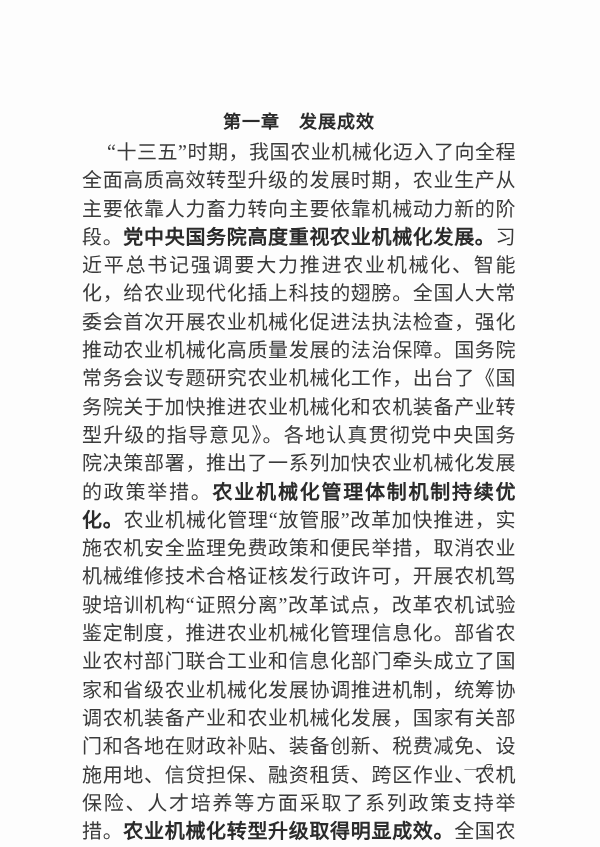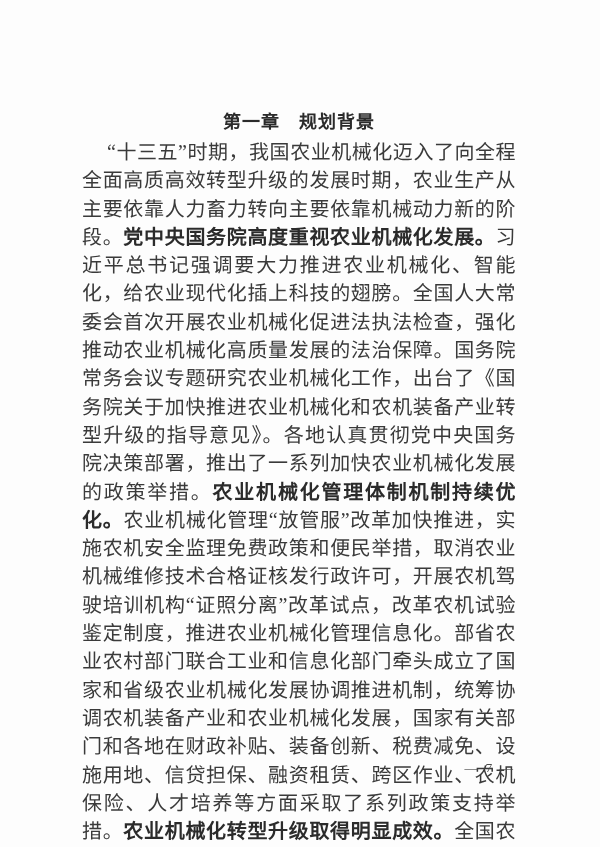--- a/index.html
+++ b/index.html
@@ -72,17 +72,17 @@
     font-size: 13.5px;
     letter-spacing: 2px;
     color: #4a4a4a;
   }
 </style>
 </head>
 <body>
 
 <div class="page">
   <div class="content">
-    <h1 class="chapter-title">第一章　规划背景</h1>
+    <h1 class="chapter-title">第一章　发展成效</h1>
     <p class="body-paragraph"><span class="seg normal">“十三五”时期，我国农业机械化迈入了向全程全面高质高效转型升级的发展时期，农业生产从主要依靠人力畜力转向主要依靠机械动力新的阶段。</span><span class="seg bold">党中央国务院高度重视农业机械化发展。</span><span class="seg normal">习近平总书记强调要大力推进农业机械化、智能化，给农业现代化插上科技的翅膀。全国人大常委会首次开展农业机械化促进法执法检查，强化推动农业机械化高质量发展的法治保障。国务院常务会议专题研究农业机械化工作，出台了《国务院关于加快推进农业机械化和农机装备产业转型升级的指导意见》。各地认真贯彻党中央国务院决策部署，推出了一系列加快农业机械化发展的政策举措。</span><span class="seg bold">农业机械化管理体制机制持续优化。</span><span class="seg normal">农业机械化管理“放管服”改革加快推进，实施农机安全监理免费政策和便民举措，取消农业机械维修技术合格证核发行政许可，开展农机驾驶培训机构“证照分离”改革试点，改革农机试验鉴定制度，推进农业机械化管理信息化。部省农业农村部门联合工业和信息化部门牵头成立了国家和省级农业机械化发展协调推进机制，统筹协调农机装备产业和农业机械化发展，国家有关部门和各地在财政补贴、装备创新、税费减免、设施用地、信贷担保、融资租赁、跨区作业、农机保险、人才培养等方面采取了系列政策支持举措。</span><span class="seg bold">农业机械化转型升级取得明显成效。</span><span class="seg normal">全国农机总动力达到 10.56 亿千瓦，比“十二五”期末增长 17%。农作物耕种收综合机械化率达到</span></p>
   </div>
   <div class="page-number">— 7 —</div>
 </div>
 
 </body></html>

